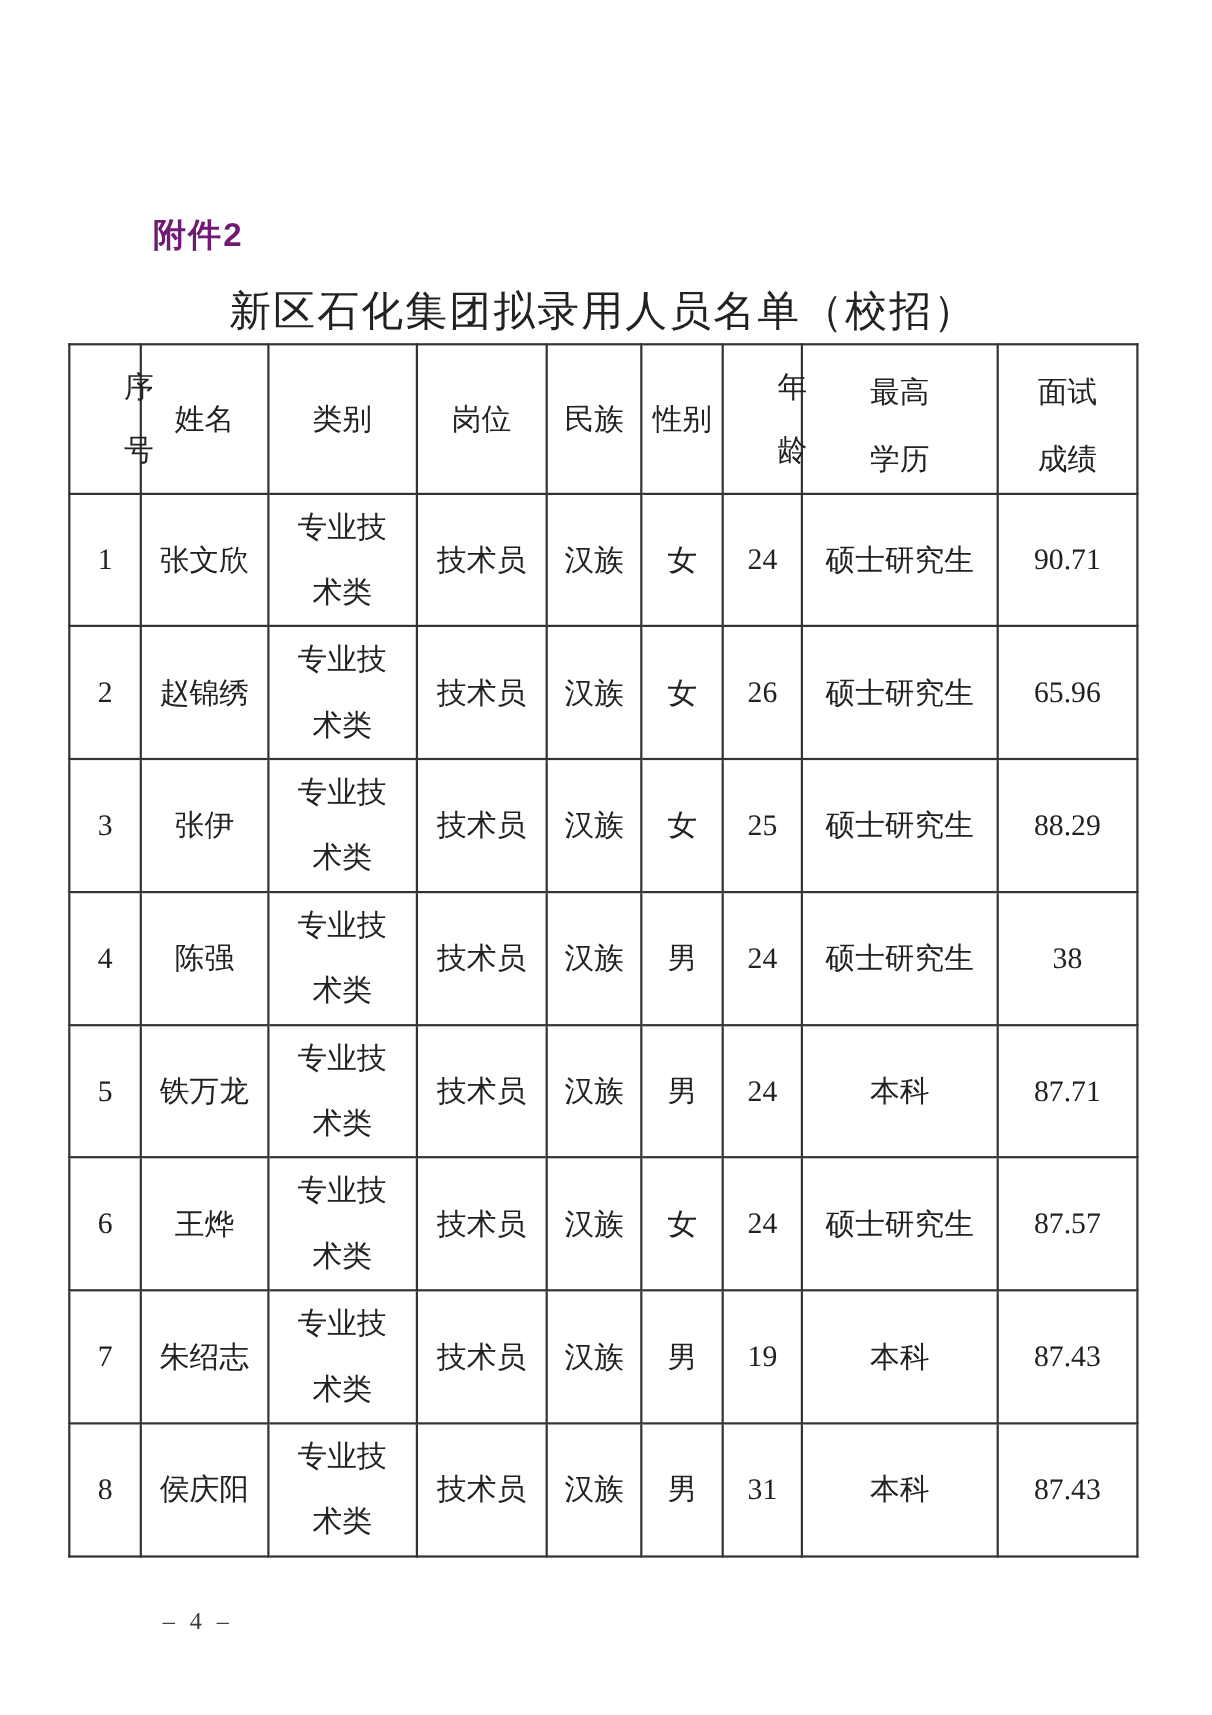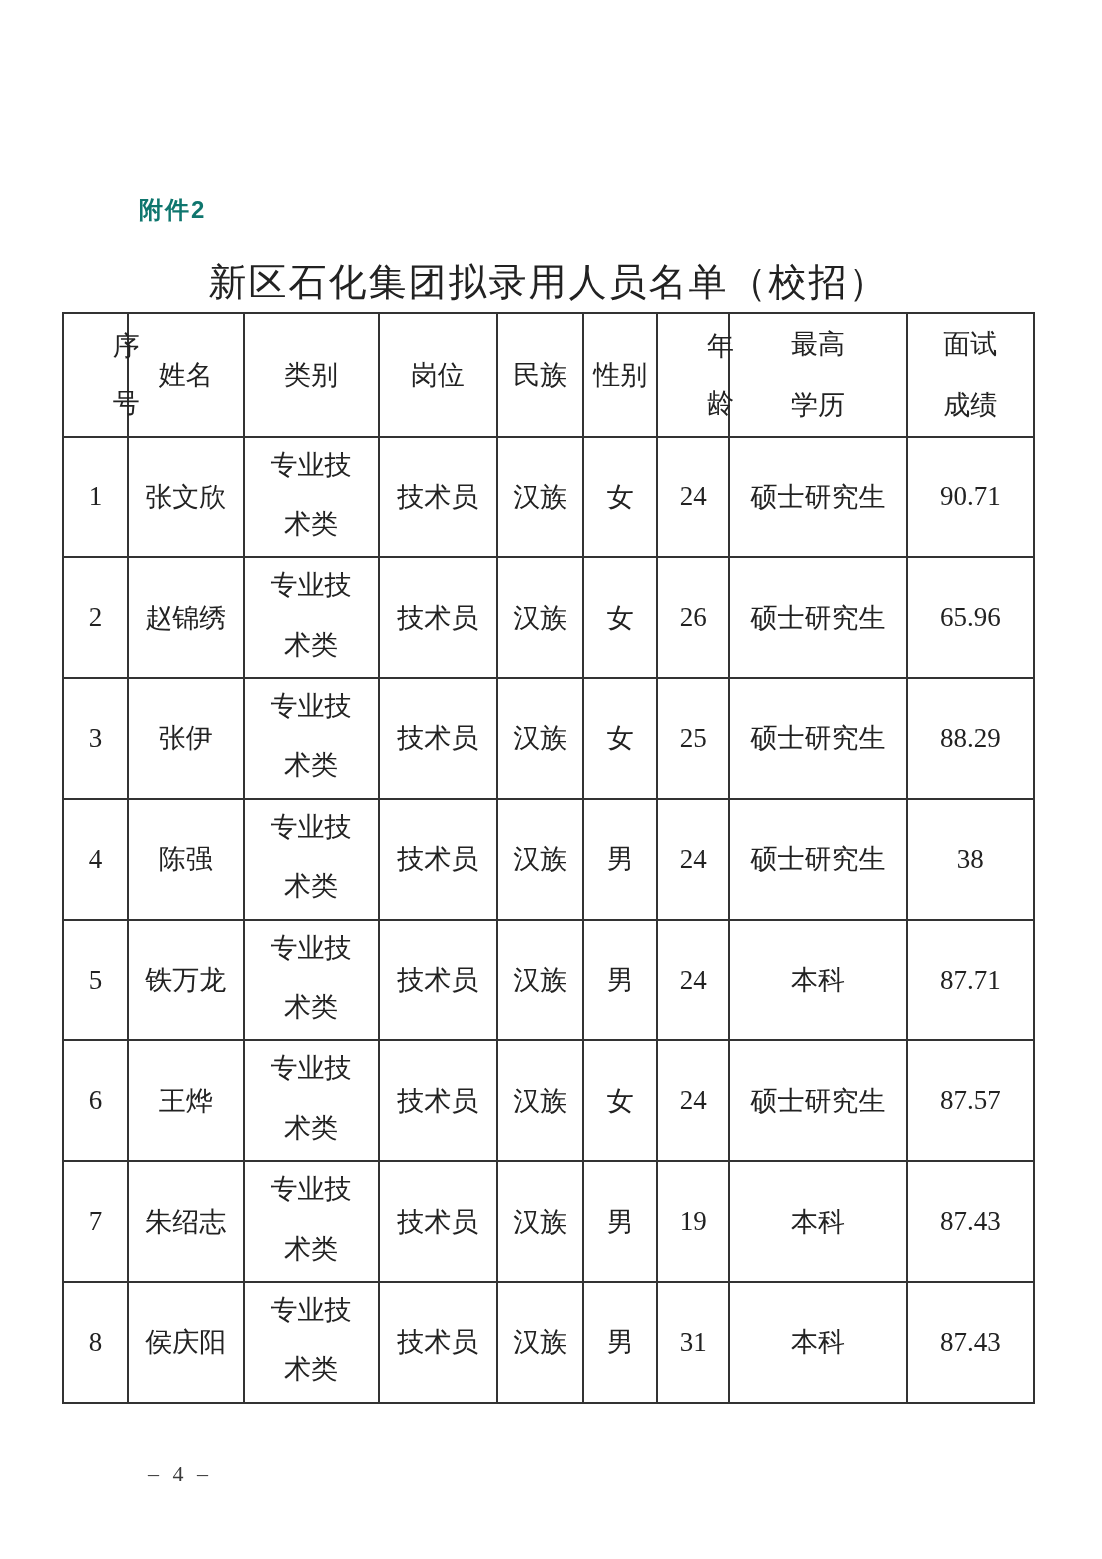--- a/index.html
+++ b/index.html
@@ -7,43 +7,43 @@
   body {
     background:#ffffff;
     color:#1e1e1e;
     font-family:"Liberation Serif","DejaVu Serif",serif;
     position:relative;
     overflow:hidden;
   }
   .attachment-label {
     position:absolute; left:139px; top:194px;
     font-family:"Liberation Sans","DejaVu Sans",sans-serif;
-    font-weight:700; font-size:24px; letter-spacing:2px;
-    color:#0f766e;
+    font-weight:700; font-size:30px; letter-spacing:2px;
+    color:#701a75;
   }
   .doc-title {
     position:absolute; left:62px; top:257px; width:973px;
     text-align:center; font-size:38px; font-weight:400;
     letter-spacing:2px; color:#222;
   }
   table.roster {
     position:absolute; left:62px; top:312px; width:973px;
     border-collapse:collapse; table-layout:fixed;
   }
   .roster th, .roster td {
     border:2px solid #333333;
     text-align:center; vertical-align:middle;
     font-weight:400; font-size:27px;
     height:120px; padding:0; color:#222;
   }
   .roster th { font-weight:400; }
   
   .hw1 { display:inline-block; width:1.2em; line-height:2.1;margin-left:46px; }   
-  .hw2 { display:inline-block; width:2.3em; line-height:2.25; }  
-  .wrap-cat { display:inline-block; width:3.4em; line-height:2.2;font-family:Liberation Mono, monospace; } 
+  .hw2 { display:inline-block; width:2.3em; line-height:2.25;margin-top:12px; }  
+  .wrap-cat { display:inline-block; width:3.4em; line-height:2.2; } 
   .page-number {
     position:absolute; left:148px; top:1461px;
     font-size:22px; letter-spacing:4px; color:#3a3a3a;
     font-family:"Liberation Serif","DejaVu Serif",serif;
   }
 </style>
 </head>
 <body>
 
 <div class="attachment-label">附件2</div>

